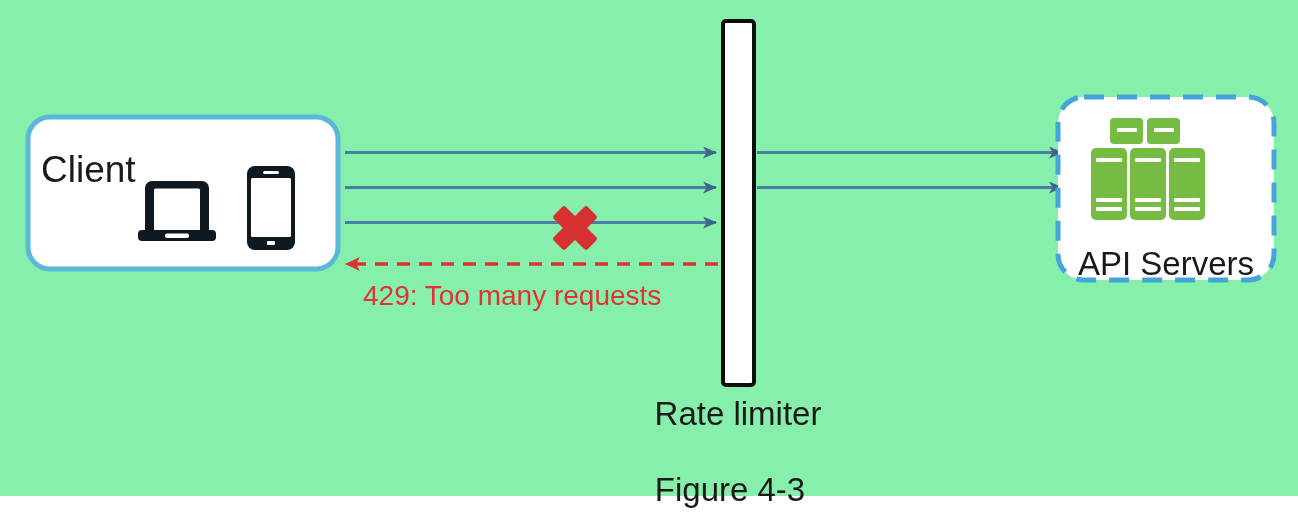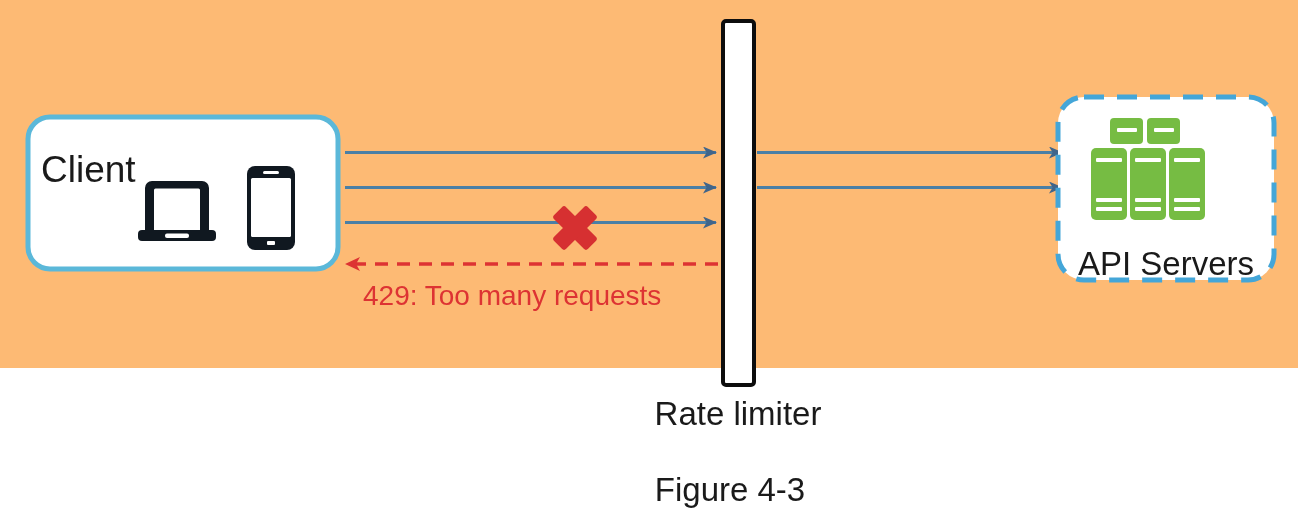--- a/index.html
+++ b/index.html
@@ -9,22 +9,22 @@
   }
   body {
     width: 1298px;
     height: 516px;
     overflow: hidden;
     font-family: "Liberation Sans", sans-serif;
   }
   #diagram-root {
     position: relative;
     width: 1298px;
-    height: 368px;
-    background: #fdba74;
+    height: 496px;
+    background: #86efac;
   }
   svg.canvas {
     position: absolute;
     top: 0;
     left: 0;
     width: 1298px;
     height: 516px;
     display: block;
   }
   .lbl {

